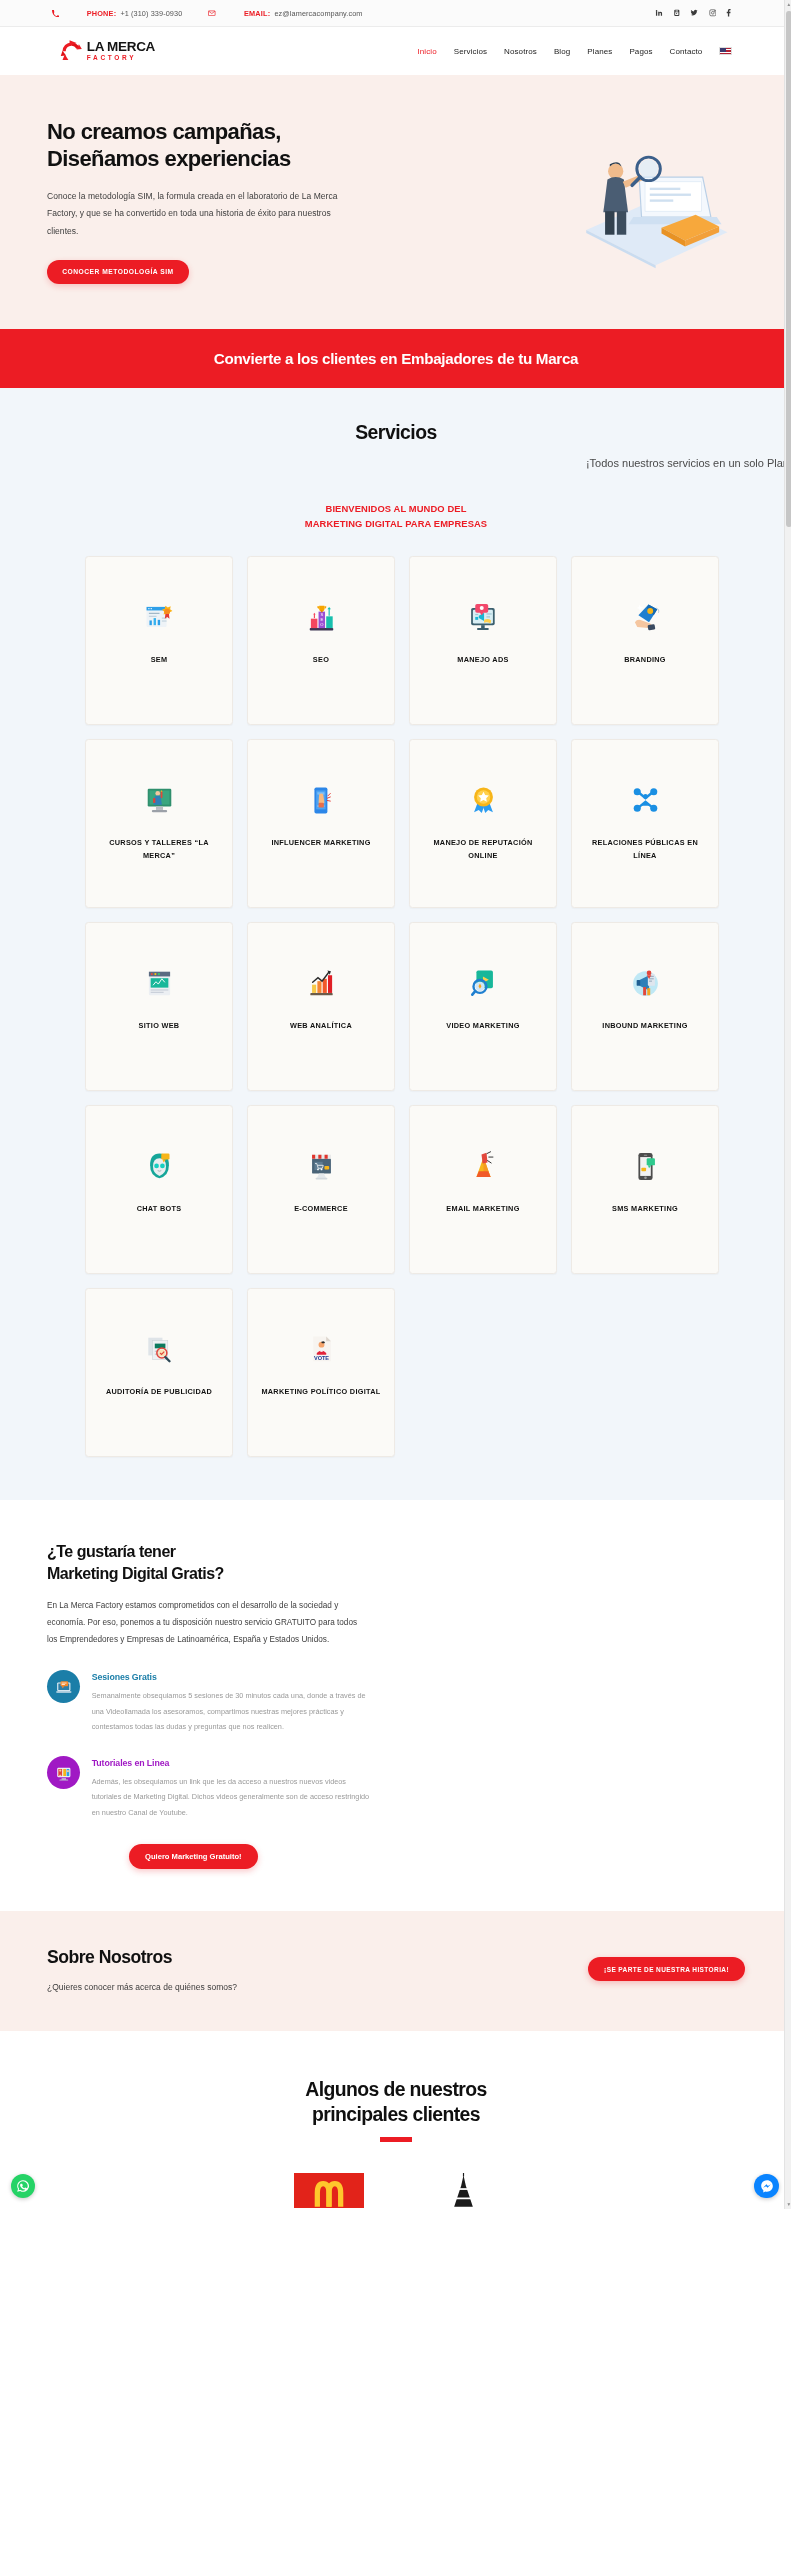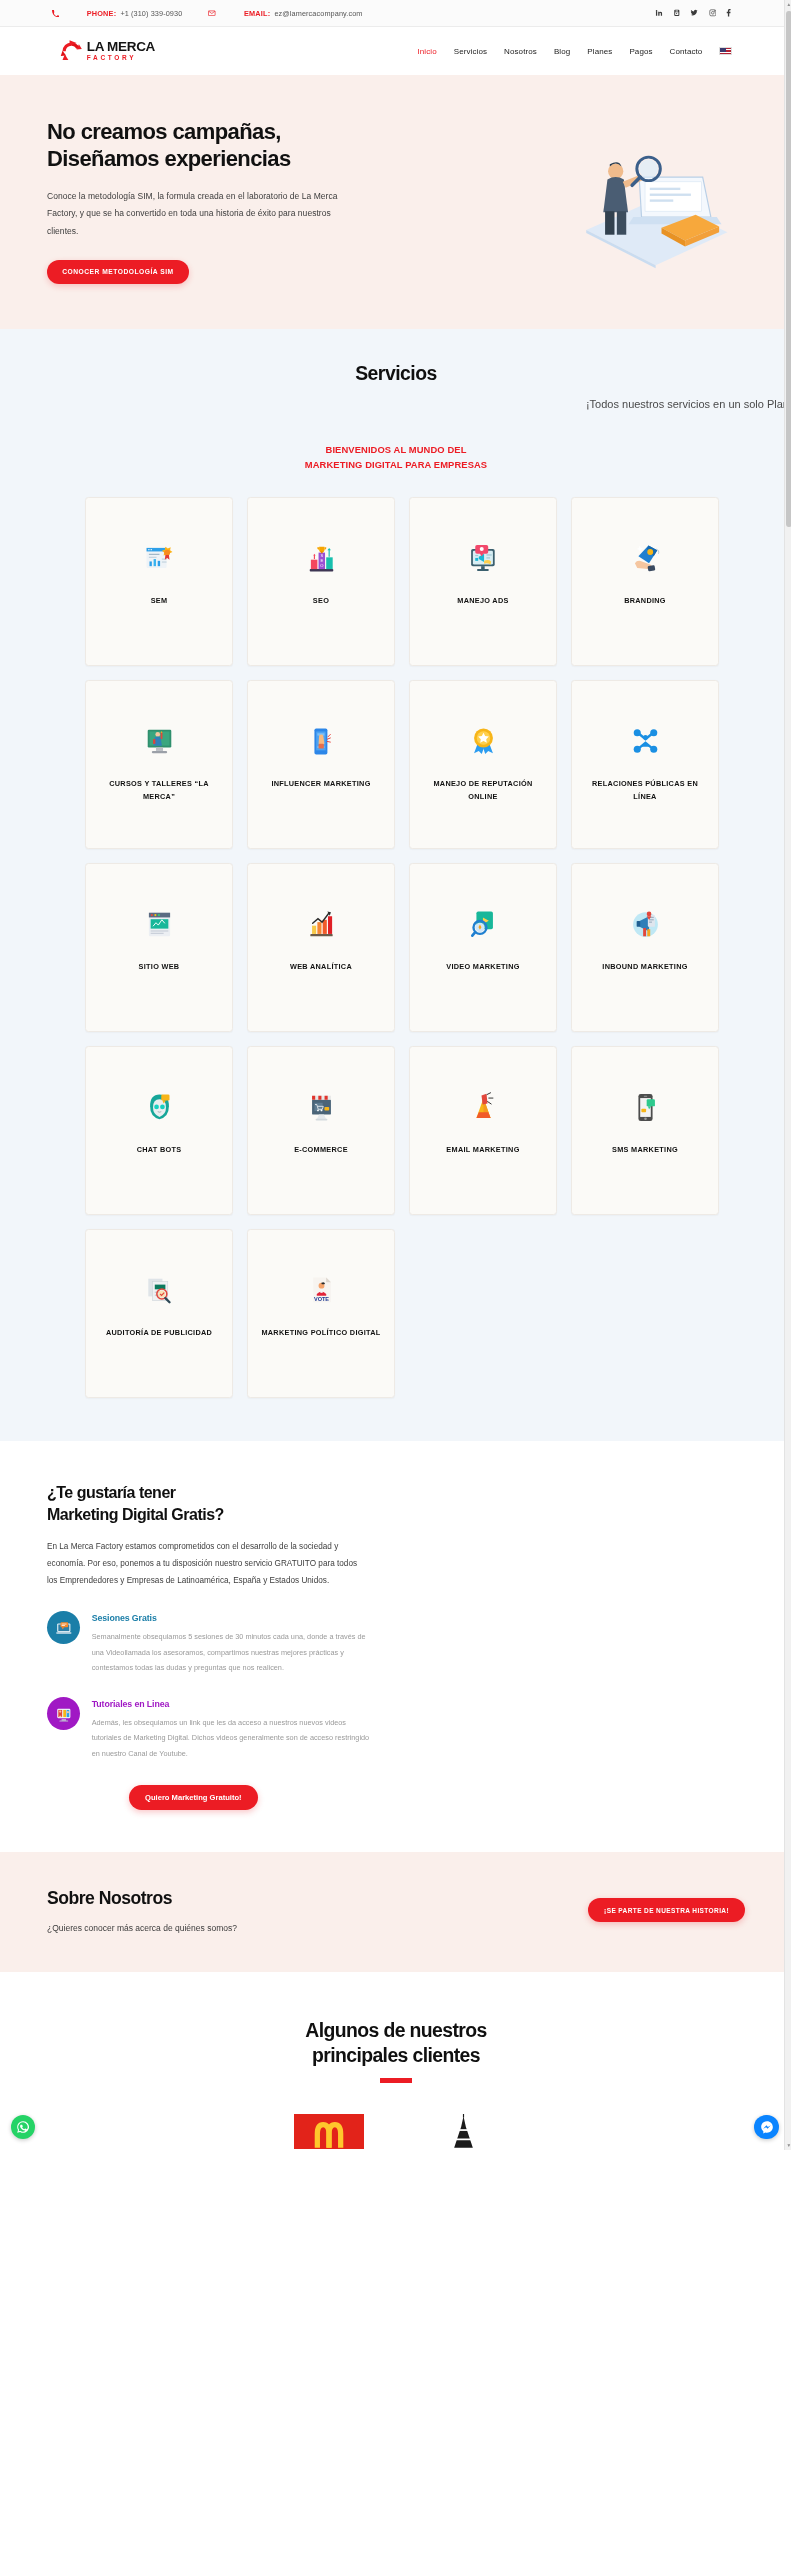--- a/index.html
+++ b/index.html
@@ -316,20 +316,23 @@
 
             <circle cx="166" cy="78" r="20" fill="none" stroke="#3b5f8a" stroke-width="5"></circle>
             <circle cx="166" cy="78" r="16" fill="#dcecfa" opacity=".65"></circle>
             <path d="M152 92 L138 106" stroke="#3b5f8a" stroke-width="6" stroke-linecap="round"></path>
           </svg>
         </div>
       </div>
     </div>
   </section>
 
+  <section class="banner">
+    <span>Convierte a los clientes en Embajadores de tu Marca</span>
+  </section>
 
   <section class="services">
     <h2 class="sec-title">Servicios</h2>
     <p class="sec-sub">¡Todos nuestros servicios en un solo Plan!</p>
     <div class="welcome">
       <div>BIENVENIDOS AL MUNDO DEL</div>
       <div>MARKETING DIGITAL PARA EMPRESAS</div>
     </div>
 
     <div class="grid">

